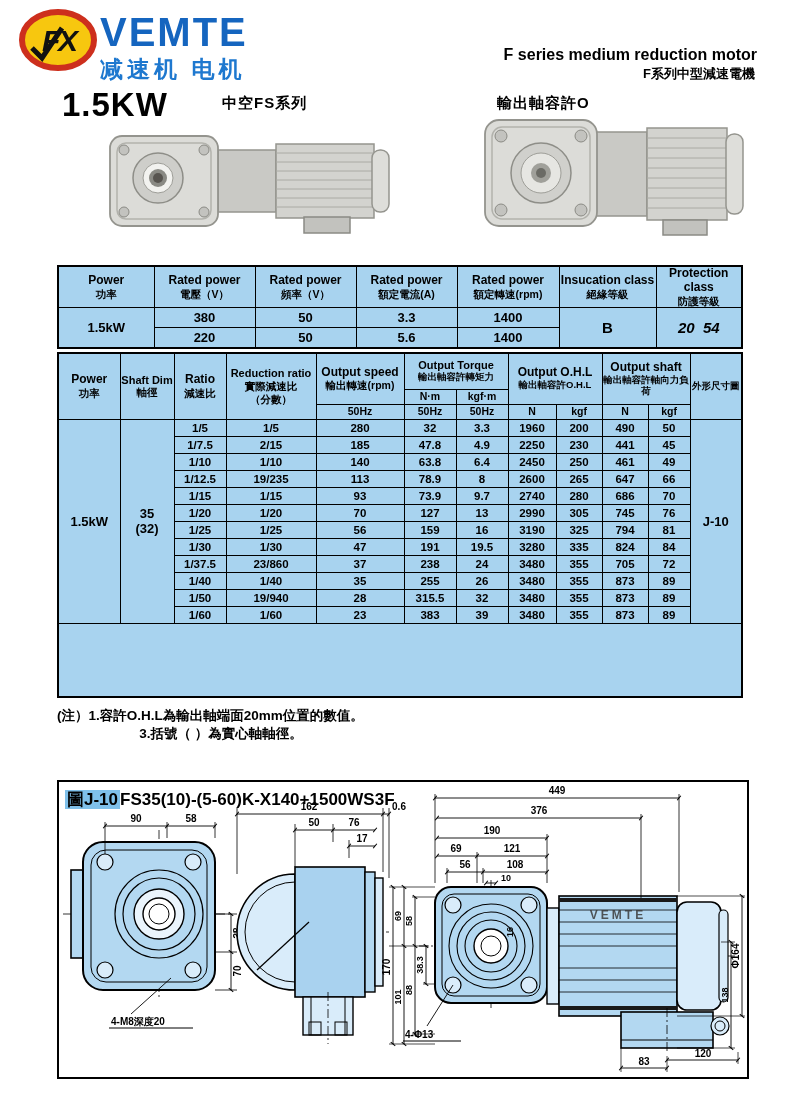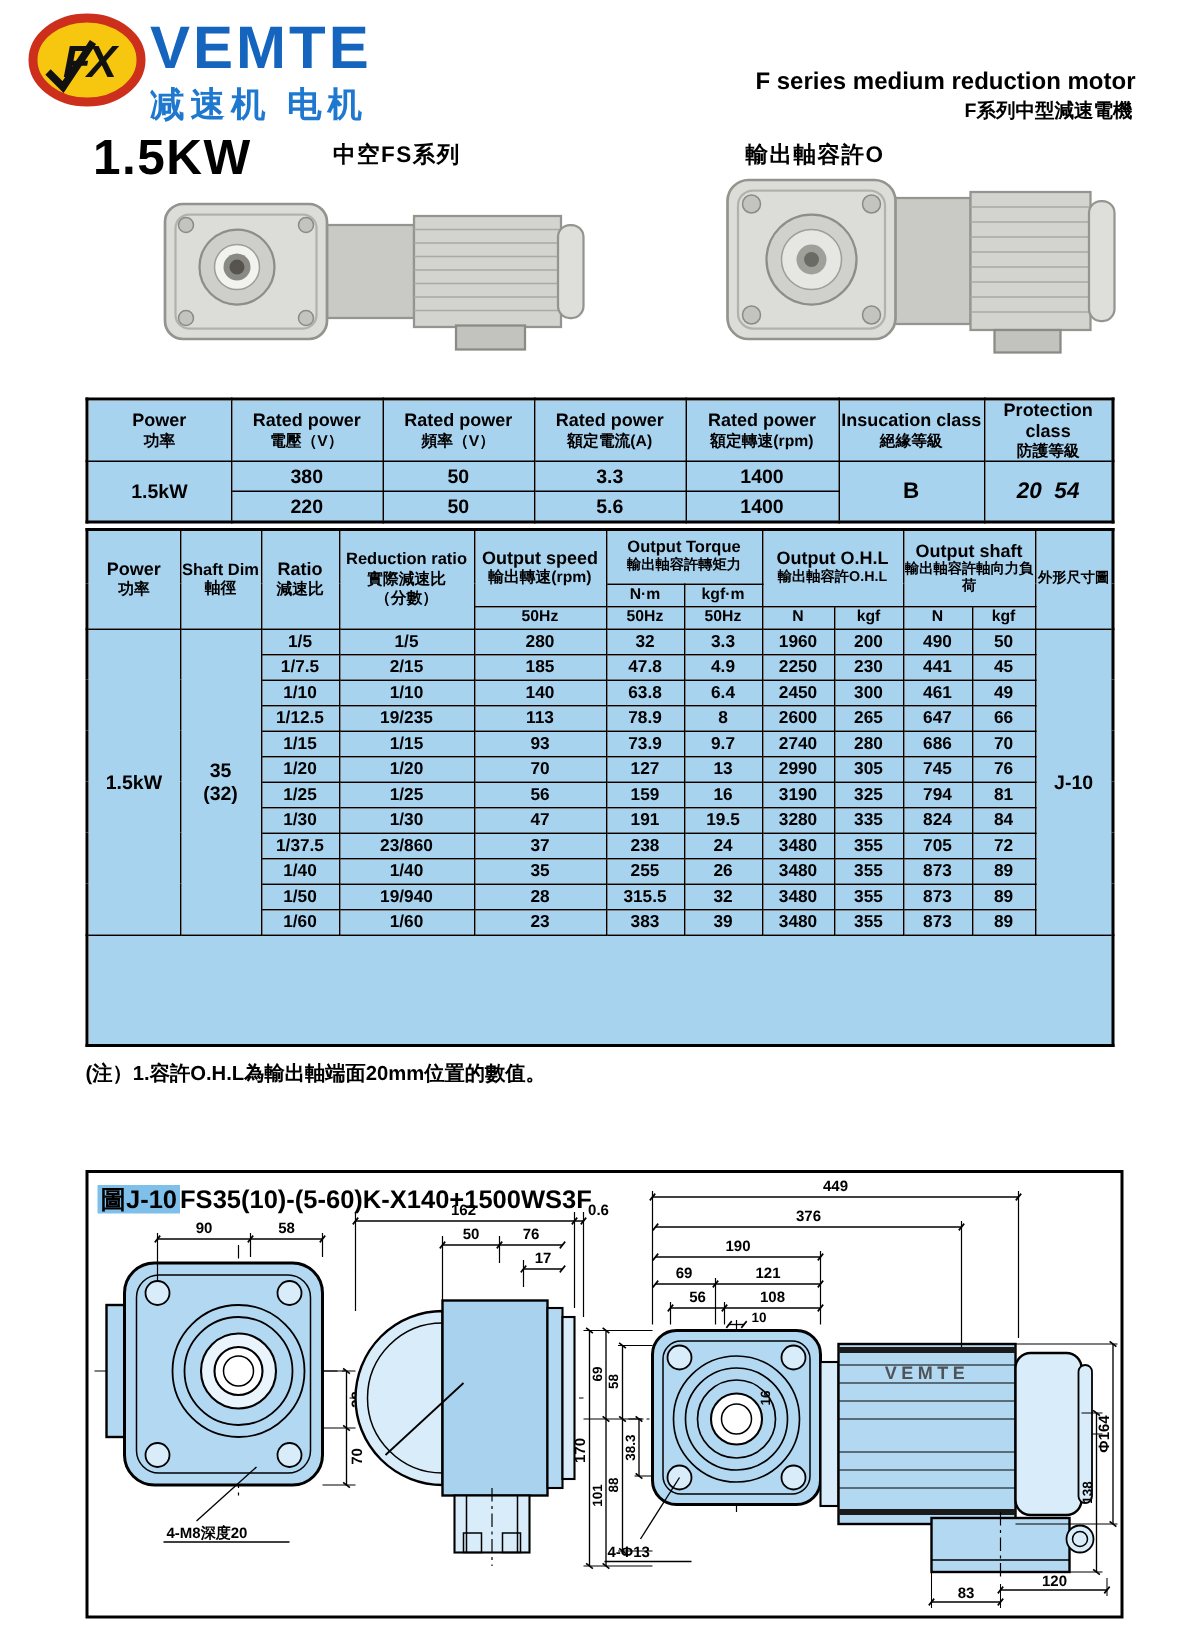--- a/index.html
+++ b/index.html
@@ -265,21 +265,21 @@
         <td class="val2">441</td>
         <td class="val2">45</td>
   </tr>
   <tr style="height:17px">
     <td class="val2">1/10</td>
         <td class="val2">1/10</td>
         <td class="val2">140</td>
         <td class="val2">63.8</td>
         <td class="val2">6.4</td>
         <td class="val2">2450</td>
-        <td class="val2">300</td>
+        <td class="val2">250</td>
         <td class="val2">461</td>
         <td class="val2">49</td>
   </tr>
   <tr style="height:17px">
     <td class="val2">1/12.5</td>
         <td class="val2">19/235</td>
         <td class="val2">113</td>
         <td class="val2">78.9</td>
         <td class="val2">8</td>
         <td class="val2">2600</td>
@@ -376,20 +376,21 @@
         <td class="val2">89</td>
   </tr>
   <tr style="height:74px">
         <td colspan="12" class="blank"></td>
       </tr>
 </tbody>
   </table>
 
 <div class="abs notes" style="left:57px;top:707px;text-align:center;">
   <div>(注）1.容許O.H.L為輸出軸端面20mm位置的數值。</div>
+  <div class="ind">3.括號（ ）為實心軸軸徑。</div>
 </div>
 
 <div class="abs dwg" style="left:57px;top:780px;width:688px;height:295px;">
   <div class="dwg-title">
     <span class="dwg-ref">圖J-10</span><span>FS35(10)-(5-60)K-X140+1500WS3F</span>
   </div>
   <svg width="688" height="295" viewBox="0 0 688 295" style="position:absolute;left:0;top:0;">
     <defs>
       <marker id="tk" markerWidth="8" markerHeight="8" refX="4" refY="4" orient="auto">
         <path d="M2,6.5 L6,1.5" stroke="#000" stroke-width="1.2"></path>

